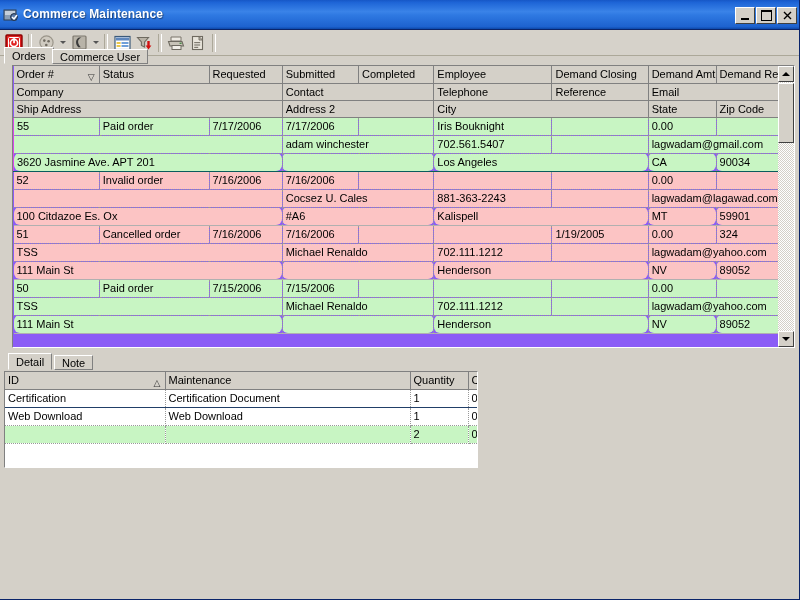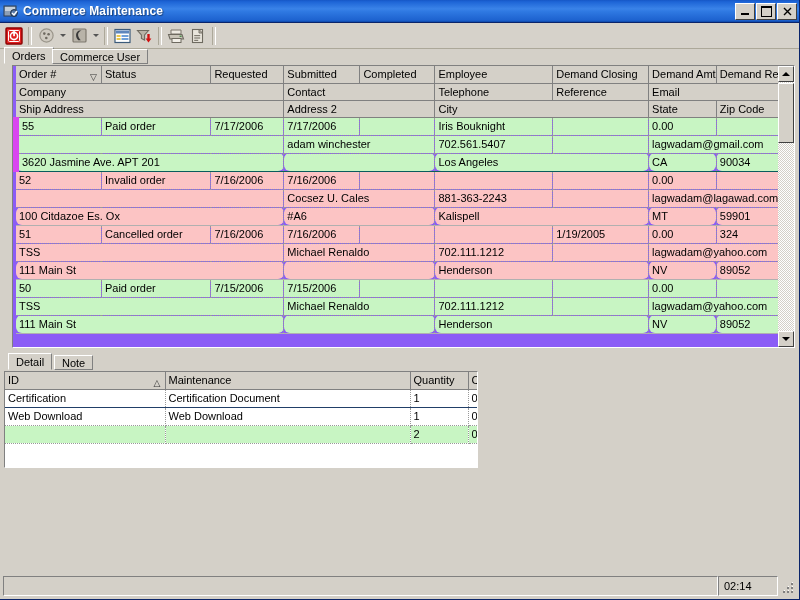--- a/index.html
+++ b/index.html
@@ -13,22 +13,22 @@
   #window{
     position:absolute;left:0;top:0;width:800px;height:600px;
     box-sizing:border-box;
     background:#d4d0c8;
     border:1px solid #0a246a;
     border-top:none;border-left:none;
   }
   #titlebar{
     height:22px;
     background:linear-gradient(to bottom,#1657c6 0%,#1d64d6 8%,#3a83e8 40%,#2f79e2 52%,#1d62cf 92%,#0c47a8 100%);
-    display:flex;align-items:center;
-    padding:0 2px 0 3px;
+    display:flex;
+    padding:7px 2px 0 3px;
     border-bottom:1px solid #0a246a;
   }
   #titlebar .t-icon{
     width:16px;height:16px;margin-right:4px;flex:0 0 auto;position:relative;
   }
   #titlebar .t-text{
     color:#ffffff;font-weight:bold;font-size:12px;
     text-shadow:1px 1px 1px rgba(0,0,0,.45);
     flex:1 1 auto;white-space:nowrap;overflow:hidden;
     letter-spacing:.1px;
@@ -103,21 +103,21 @@
   }
   th .sortmark{position:absolute;right:4px;top:3px;font-size:9px;color:#333;}
   td.dot{border-right:1px dotted #999;}
   td.solidb{border-bottom:1px solid #b0b0b0;border-radius:6px;}
   td.dotb{border-bottom:1px dotted #999;}
   .rg-green td{background:#c8f5c3;}
   .rg-pink td{background:#fcc4c4;}
   .num{text-align:right;padding-right:4px;}
   .sel-top td{border-top:1px solid #0a5c5c;}
   .sel-bot td{border-bottom:1px solid #0a5c5c;}
-  .sel-l{border-left:6px solid #d946ef;}
+  .sel-l{border-left:1px solid #d946ef;}
   .sel-r{border-right:1px solid #0a5c5c;}
   
   .vscroll{
     position:absolute;right:0;top:0;width:16px;bottom:0;
     background-color:#d4d0c8;
     background-image:
       linear-gradient(45deg,#ffffff 25%,transparent 25%,transparent 75%,#ffffff 75%),
       linear-gradient(45deg,#ffffff 25%,transparent 25%,transparent 75%,#ffffff 75%);
     background-size:2px 2px;
     background-position:0 0,1px 1px;
@@ -496,38 +496,14 @@
             <td class="dot dotb"></td>
             <td class="dot dotb num">2</td>
             <td class="dotb num">0.06</td>
           </tr>
         </tbody>
       </table>
     </div>
 
   </div>
 
-  <div id="statusbar">
-    <div class="sbpanel" id="sb-fill"></div>
-    <div class="sbpanel" id="sb-clock">02:14</div>
-    <div class="sbpanel" id="sb-grip">
-      <svg width="14" height="14" viewBox="0 0 14 14">
-        <g fill="#808080">
-          <rect x="10" y="2" width="2" height="2"></rect>
-          <rect x="6" y="6" width="2" height="2"></rect>
-            <rect x="10" y="6" width="2" height="2"></rect>
-          <rect x="2" y="10" width="2" height="2"></rect>
-            <rect x="6" y="10" width="2" height="2"></rect>
-            <rect x="10" y="10" width="2" height="2"></rect>
-        </g>
-        <g fill="#ffffff">
-          <rect x="11" y="1" width="1" height="1"></rect>
-          <rect x="7" y="5" width="1" height="1"></rect>
-            <rect x="11" y="5" width="1" height="1"></rect>
-          <rect x="3" y="9" width="1" height="1"></rect>
-            <rect x="7" y="9" width="1" height="1"></rect>
-            <rect x="11" y="9" width="1" height="1"></rect>
-        </g>
-      </svg>
-    </div>
-  </div>
 
 </div>
 
 </body></html>

